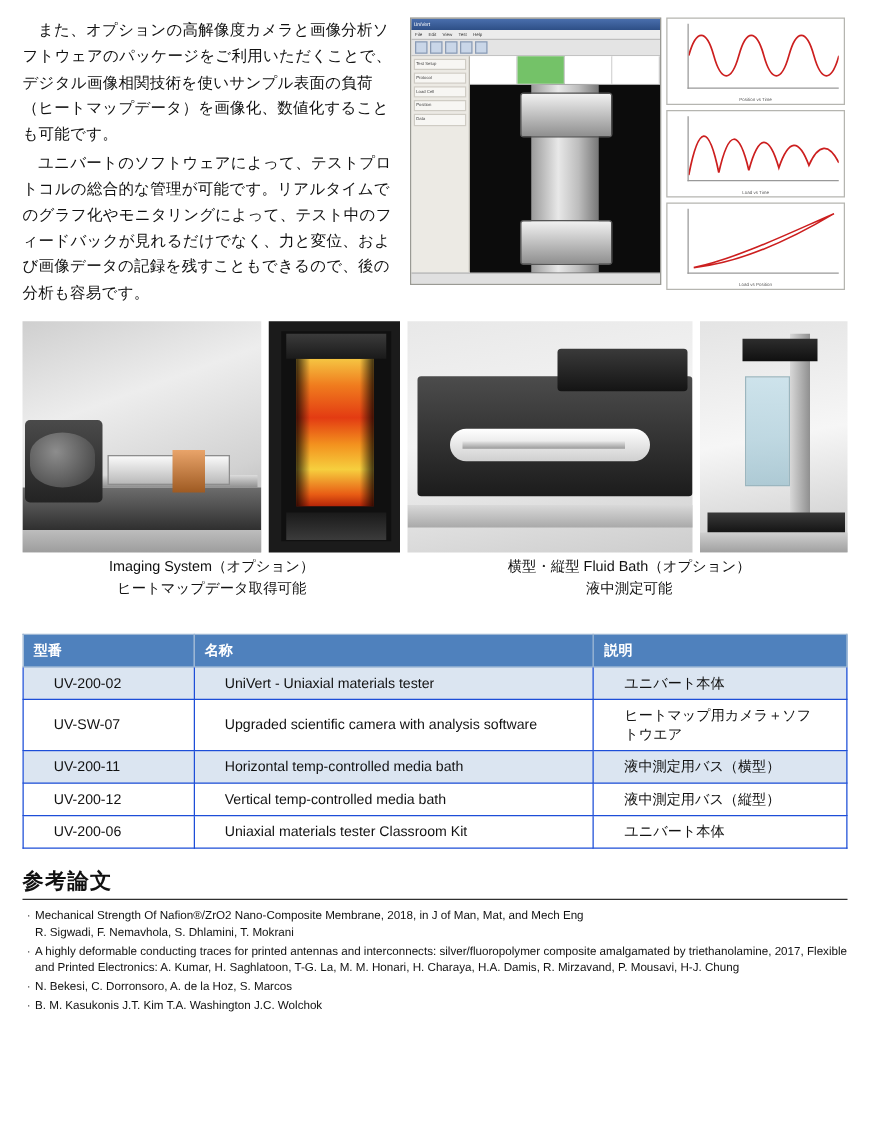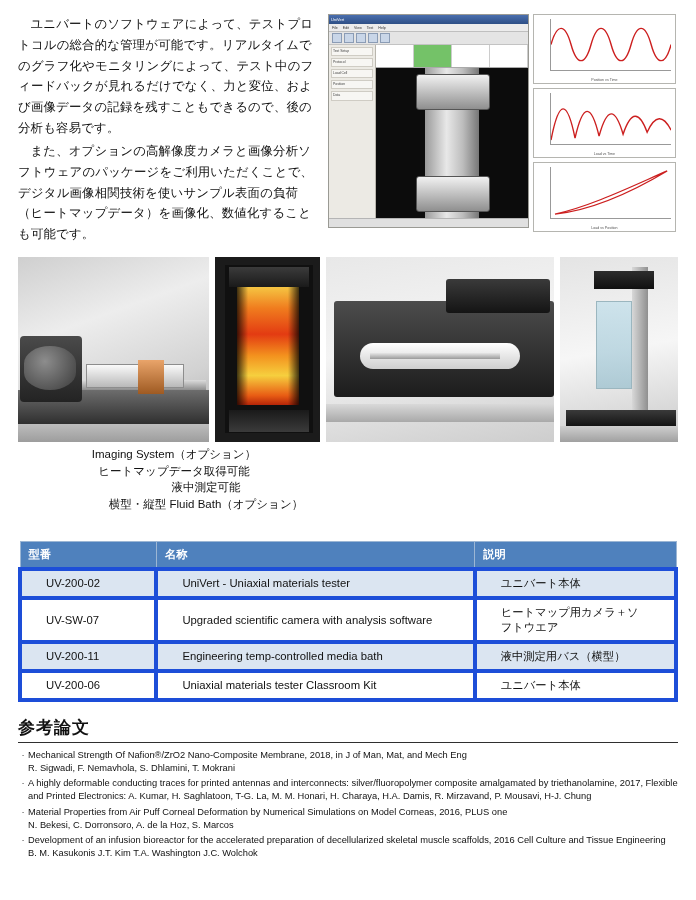--- a/index.html
+++ b/index.html
@@ -244,21 +244,20 @@
   .p4-head { position: absolute; left: 34px; top: 14px; width: 60px; height: 18px; background: linear-gradient(180deg,#2d2d2d,#101010); }
   .p4-glass { position: absolute; left: 36px; top: 44px; width: 34px; height: 86px; background: linear-gradient(180deg, rgba(200,225,235,0.85), rgba(150,190,205,0.7)); border: 1px solid #9bb6bf; }
   .p4-base { position: absolute; left: 6px; bottom: 16px; width: 110px; height: 16px; background: linear-gradient(180deg,#3a3a3a,#141414); }
   .p4-plate { position: absolute; left: 0; bottom: 0; width: 122px; height: 16px; background: linear-gradient(180deg,#cfcfcf,#a0a0a0); }
 
   .caption-row {
     display: flex;
     margin-top: 4px;
     font-size: 11.5px;
     color: #111;
-    flex-direction: column;
   }
   .cap-left { width: 312px; text-align: center; line-height: 1.45; }
   .cap-right { width: 360px; text-align: center; line-height: 1.45; padding-left: 8px; }
 
   
   table.parts {
     margin-top: 28px;
     width: 660px;
     border-collapse: collapse;
     font-size: 11.3px;
@@ -267,21 +266,21 @@
     background: #4f81bd;
     color: #ffffff;
     text-align: left;
     font-weight: bold;
     padding: 5px 8px;
     border: 1px solid #9cb6d4;
     font-size: 11.3px;
   }
   table.parts td {
     padding: 5px 24px;
-    border: 4px solid #1d4ed8;
+    border: 1px solid #1d4ed8;
     color: #111;
   }
   table.parts tr.odd td { background: #dbe5f1; }
   table.parts tr.even td { background: #ffffff; }
   .col-a { width: 128px; }
   .col-b { width: 330px; }
   .col-c { width: 202px; }
 
   
   .ref-title {
@@ -316,22 +315,22 @@
   .ref-authors { display: block; }
 </style>
 </head>
 <body>
 
 <div class="page">
 
   <div class="top-row">
 
     <div class="intro-text">
+      <p>また、オプションの高解像度カメラと画像分析ソフトウェアのパッケージをご利用いただくことで、デジタル画像相関技術を使いサンプル表面の負荷（ヒートマップデータ）を画像化、数値化することも可能です。</p>
       <p>ユニバートのソフトウェアによって、テストプロトコルの総合的な管理が可能です。リアルタイムでのグラフ化やモニタリングによって、テスト中のフィードバックが見れるだけでなく、力と変位、および画像データの記録を残すこともできるので、後の分析も容易です。</p>
-      <p>また、オプションの高解像度カメラと画像分析ソフトウェアのパッケージをご利用いただくことで、デジタル画像相関技術を使いサンプル表面の負荷（ヒートマップデータ）を画像化、数値化することも可能です。</p>
     </div>
 
     <div class="screens">
 
       <div class="screen-main">
         <div class="sw-titlebar">
           <span>UniVert</span>
         </div>
         <div class="sw-menubar">
           <i>File</i>
@@ -441,22 +440,22 @@
       <div class="p4-plate"></div>
     </div>
   </div>
 
   <div class="caption-row">
     <div class="cap-left">
       <div>Imaging System（オプション）</div>
       <div>ヒートマップデータ取得可能</div>
     </div>
     <div class="cap-right">
+      <div>横型・縦型 Fluid Bath（オプション）</div>
       <div>液中測定可能</div>
-      <div>横型・縦型 Fluid Bath（オプション）</div>
     </div>
   </div>
 
   <table class="parts">
     <thead>
       <tr>
         <th class="col-a">型番</th>
         <th class="col-b">名称</th>
         <th class="col-c">説明</th>
       </tr>
@@ -467,22 +466,27 @@
         <td>UniVert - Uniaxial materials tester</td>
         <td>ユニバート本体</td>
       </tr>
       <tr class="even">
         <td>UV-SW-07</td>
         <td>Upgraded scientific camera with analysis software</td>
         <td>ヒートマップ用カメラ＋ソフトウエア</td>
       </tr>
       <tr class="odd">
         <td>UV-200-11</td>
-        <td>Engineering temp-controlled media bath</td>
+        <td>Horizontal temp-controlled media bath</td>
         <td>液中測定用バス（横型）</td>
+      </tr>
+      <tr class="even">
+        <td>UV-200-12</td>
+        <td>Vertical temp-controlled media bath</td>
+        <td>液中測定用バス（縦型）</td>
       </tr>
       <tr class="even">
         <td>UV-200-06</td>
         <td>Uniaxial materials tester Classroom Kit</td>
         <td>ユニバート本体</td>
       </tr>
     </tbody>
   </table>
 
   <div class="ref-title">参考論文</div>
@@ -502,28 +506,26 @@
       <div class="ref-bullet">·</div>
       <div class="ref-body">
         <span>A highly deformable conducting traces for printed antennas and interconnects: silver/fluoropolymer composite amalgamated by triethanolamine, 2017, Flexible and Printed Electronics: A. Kumar, H. Saghlatoon, T-G. La, M. M. Honari, H. Charaya, H.A. Damis, R. Mirzavand, P. Mousavi, H-J. Chung</span>
         <span class="ref-authors"></span>
       </div>
     </div>
 
     <div class="ref-item">
       <div class="ref-bullet">·</div>
       <div class="ref-body">
-        <span>Material Properties from Air Puff Corneal Deformation by Numerical Simulations on Model Corneas, 2016, PLUS one</span>
         <span class="ref-authors">N. Bekesi, C. Dorronsoro, A. de la Hoz, S. Marcos</span>
       </div>
     </div>
 
     <div class="ref-item">
       <div class="ref-bullet">·</div>
       <div class="ref-body">
-        <span>Development of an infusion bioreactor for the accelerated preparation of decellularized skeletal muscle scaffolds, 2016 Cell Culture and Tissue Engineering</span>
         <span class="ref-authors">B. M. Kasukonis J.T. Kim T.A. Washington J.C. Wolchok</span>
       </div>
     </div>
 
   </div>
 
 </div>
 
 </body></html>

